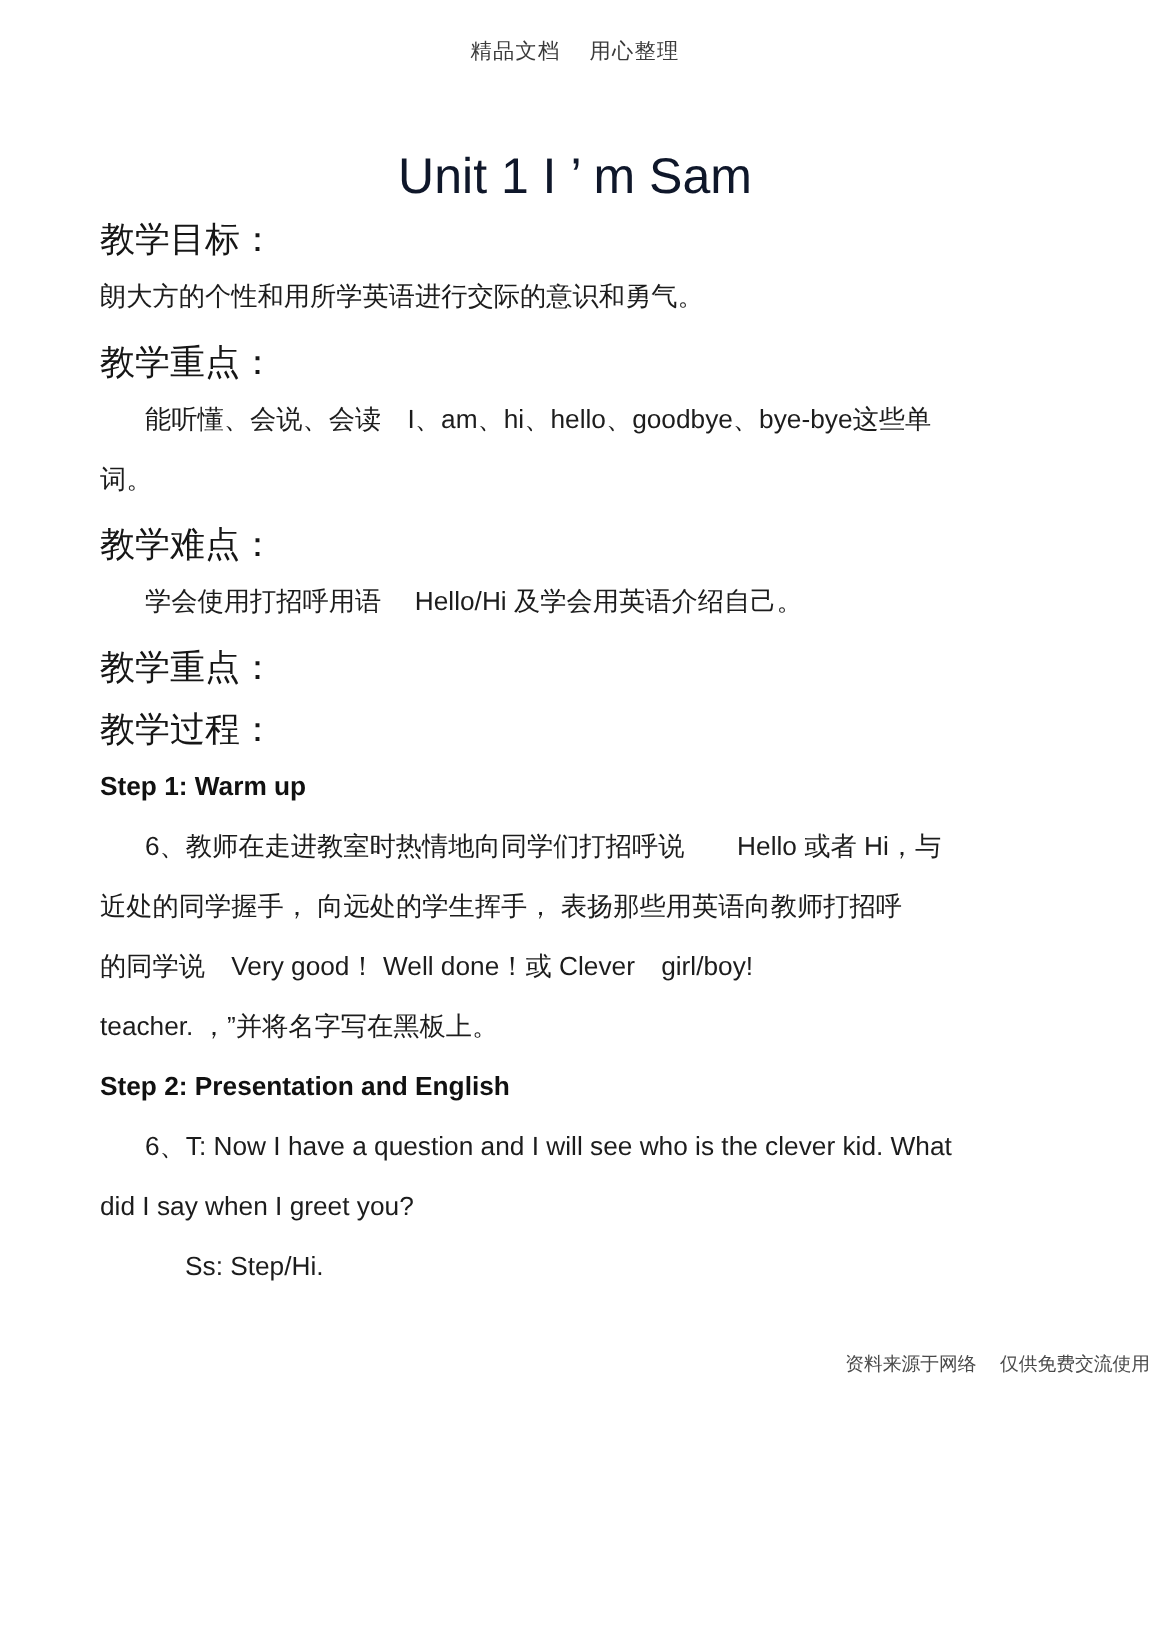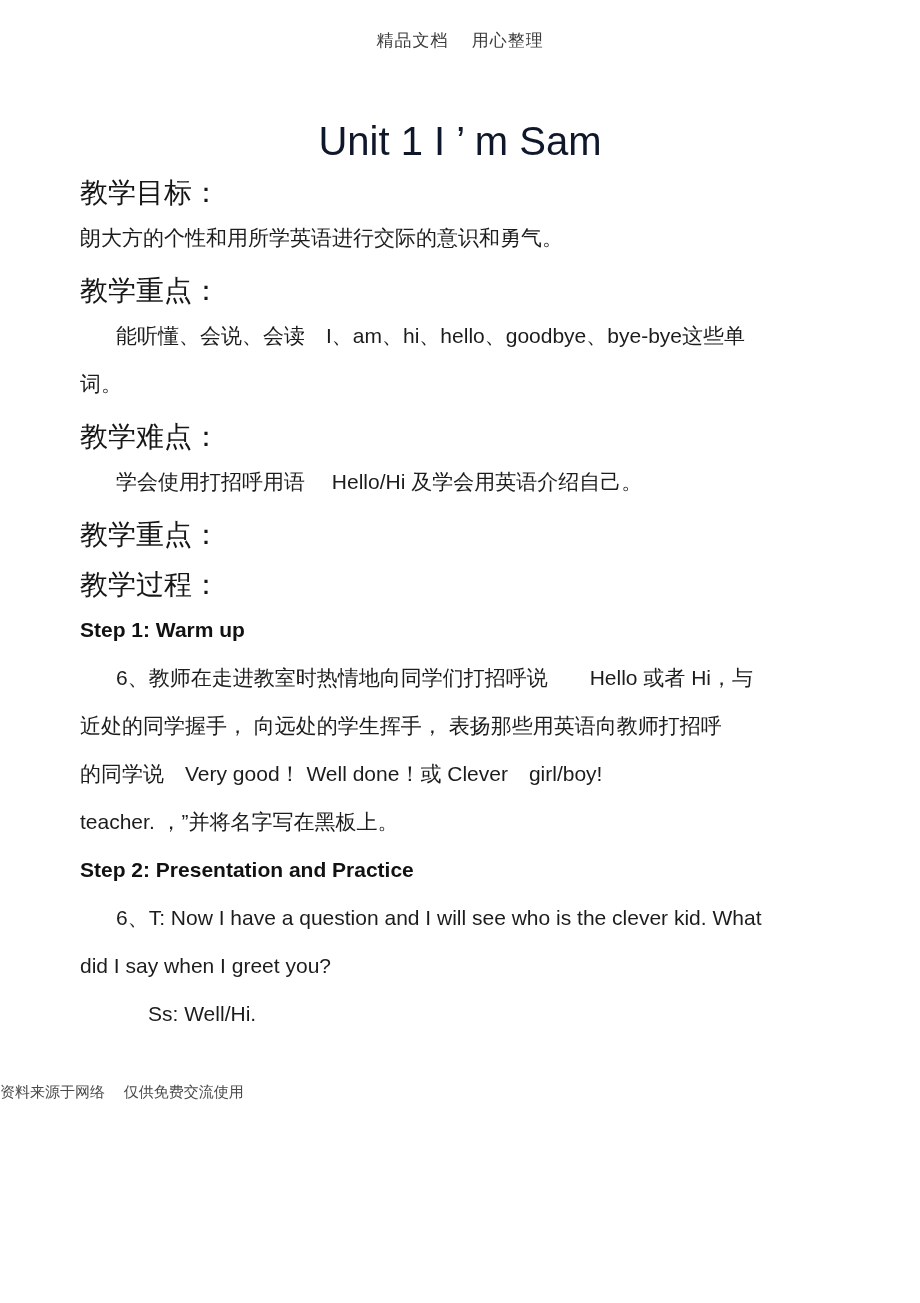--- a/index.html
+++ b/index.html
@@ -56,21 +56,21 @@
   .step-h {
     font-family: "Liberation Sans", "DejaVu Sans", sans-serif;
     font-size: 21px;
     line-height: 48px;
     font-weight: 700;
     color: #111111;
     white-space: pre;
   }
   .doc-footer {
     margin-top: 44px;
-    text-align: left;
+    text-align: right;
     font-family: "Liberation Serif", "DejaVu Serif", serif;
     font-size: 15px;
     line-height: 20px;
     color: #4a4a4a;
     white-space: pre;
   }
 </style>
 </head>
 <body>
 
@@ -95,22 +95,22 @@
     <div class="sec-h">教学重点：</div>
 
     <div class="sec-h">教学过程：</div>
 
     <div class="step-h">Step 1: Warm up</div>
     <div class="line indent">6、教师在走进教室时热情地向同学们打招呼说　　Hello 或者 Hi，与</div>
     <div class="line">近处的同学握手， 向远处的学生挥手， 表扬那些用英语向教师打招呼</div>
     <div class="line">的同学说　Very good！ Well done！或 Clever　girl/boy!</div>
     <div class="line">teacher. ，”并将名字写在黑板上。</div>
 
-    <div class="step-h">Step 2: Presentation and Practice</div>
+    <div class="step-h">Step 2: Presentation and English</div>
     <div class="line indent">6、T: Now I have a question and I will see who is the clever kid. What</div>
     <div class="line">did I say when I greet you?</div>
-    <div class="line indent-big">Ss: Well/Hi.</div>
+    <div class="line indent-big">Ss: Step/Hi.</div>
 
   </div>
 
   <div class="doc-footer">资料来源于网络　 仅供免费交流使用</div>
 
 </div>
 
 </body></html>

